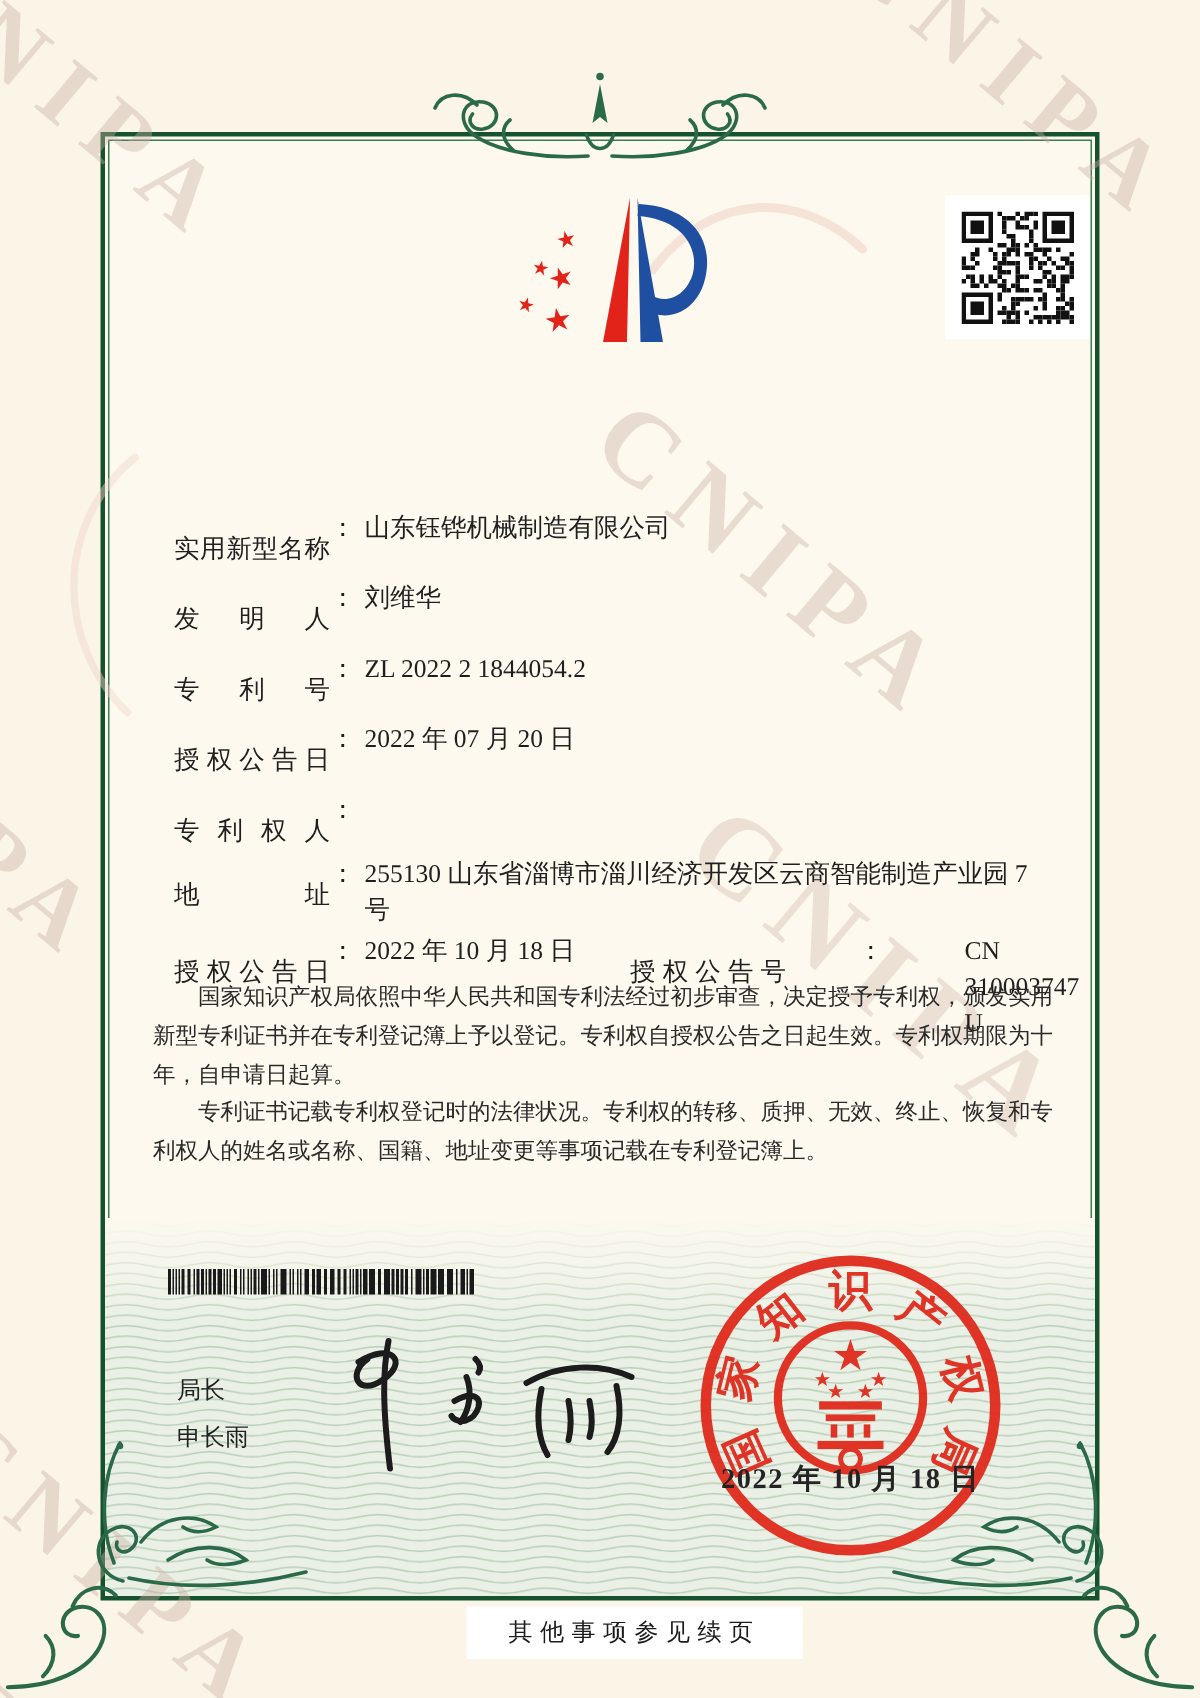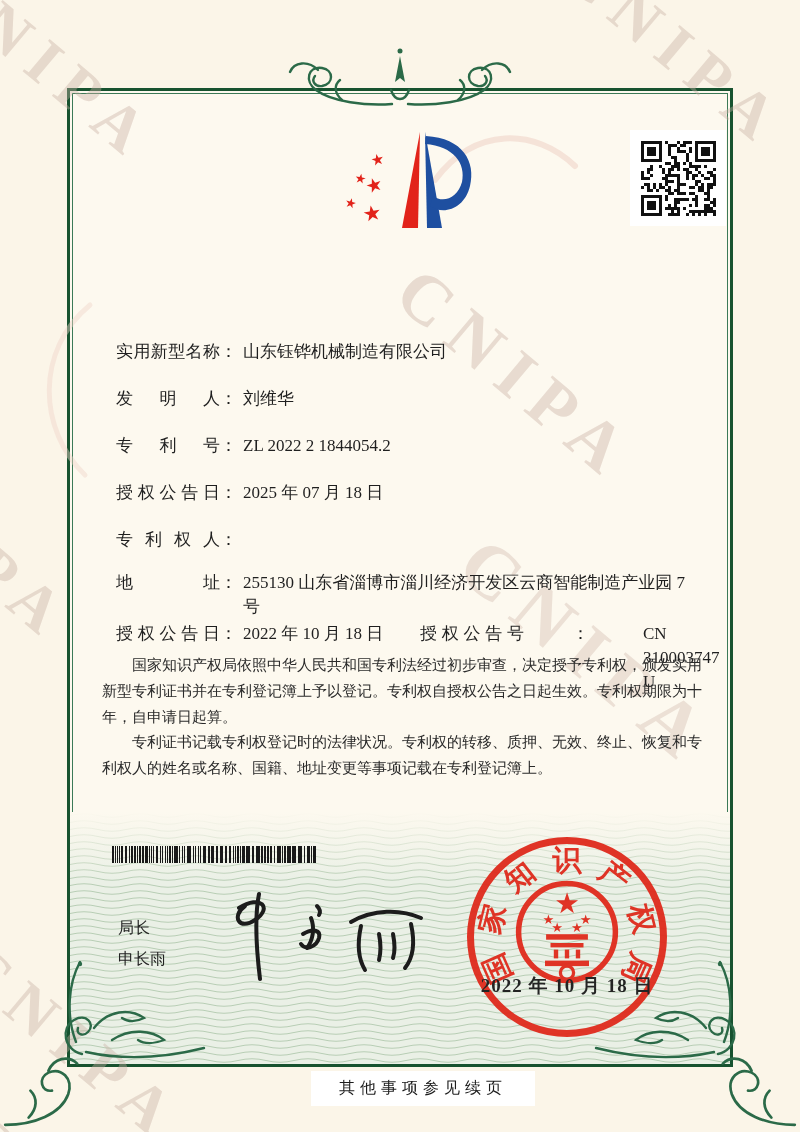--- a/index.html
+++ b/index.html
@@ -34,21 +34,21 @@
   .qr{position:absolute;left:630px;top:130px;width:96px;height:96px;background:#fff;z-index:4;
       display:flex;align-items:center;justify-content:center;}
 
   .title{position:absolute;left:67px;width:666px;top:238px;z-index:4;text-align:center;
          font-size:42px;font-weight:bold;letter-spacing:10px;color:#141414;}
 
   
   .row{position:absolute;left:116px;right:96px;z-index:4;font-size:17px;color:#1f1f1f;
        display:flex;align-items:flex-start;line-height:24px;}
   .flabel{display:inline-block;width:104px;text-align:justify;text-align-last:justify;
-          flex:0 0 104px;}
+          flex:0 0 104px;margin-top:14px;}
   .colon{flex:0 0 auto;}
   .fvalue{margin-left:6px;}
   .pair2{position:absolute;left:304px;top:0;display:flex;gap:48px;}
 
   
   .legal{position:absolute;left:102px;top:653px;width:600px;z-index:4;color:#2a2a2a;}
   .legal p{margin:0;font-size:15px;line-height:25.8px;text-indent:2em;text-align:justify;}
 
   
   .barcode{position:absolute;left:110px;top:846px;width:212px;height:17px;z-index:4;}
@@ -396,21 +396,21 @@
     <span class="fvalue">刘维华</span>
   </div>
   <div class="row" style="top:434px">
     <span class="flabel">专利号</span>
       <span class="colon">：</span>
     <span class="fvalue">ZL 2022 2 1844054.2</span>
   </div>
   <div class="row" style="top:481px">
     <span class="flabel">授权公告日</span>
       <span class="colon">：</span>
-    <span class="fvalue">2025 年 07 月 18 日</span>
+    <span class="fvalue">2022 年 07 月 20 日</span>
   </div>
   <div class="row" style="top:528px">
     <span class="flabel">专利权人</span>
       <span class="colon">：</span>
   </div>
   <div class="row" style="top:571px">
     <span class="flabel">地址</span>
       <span class="colon">：</span>
     <span class="fvalue" style="max-width:468px">255130 山东省淄博市淄川经济开发区云商智能制造产业园 7 号</span>
   </div>

